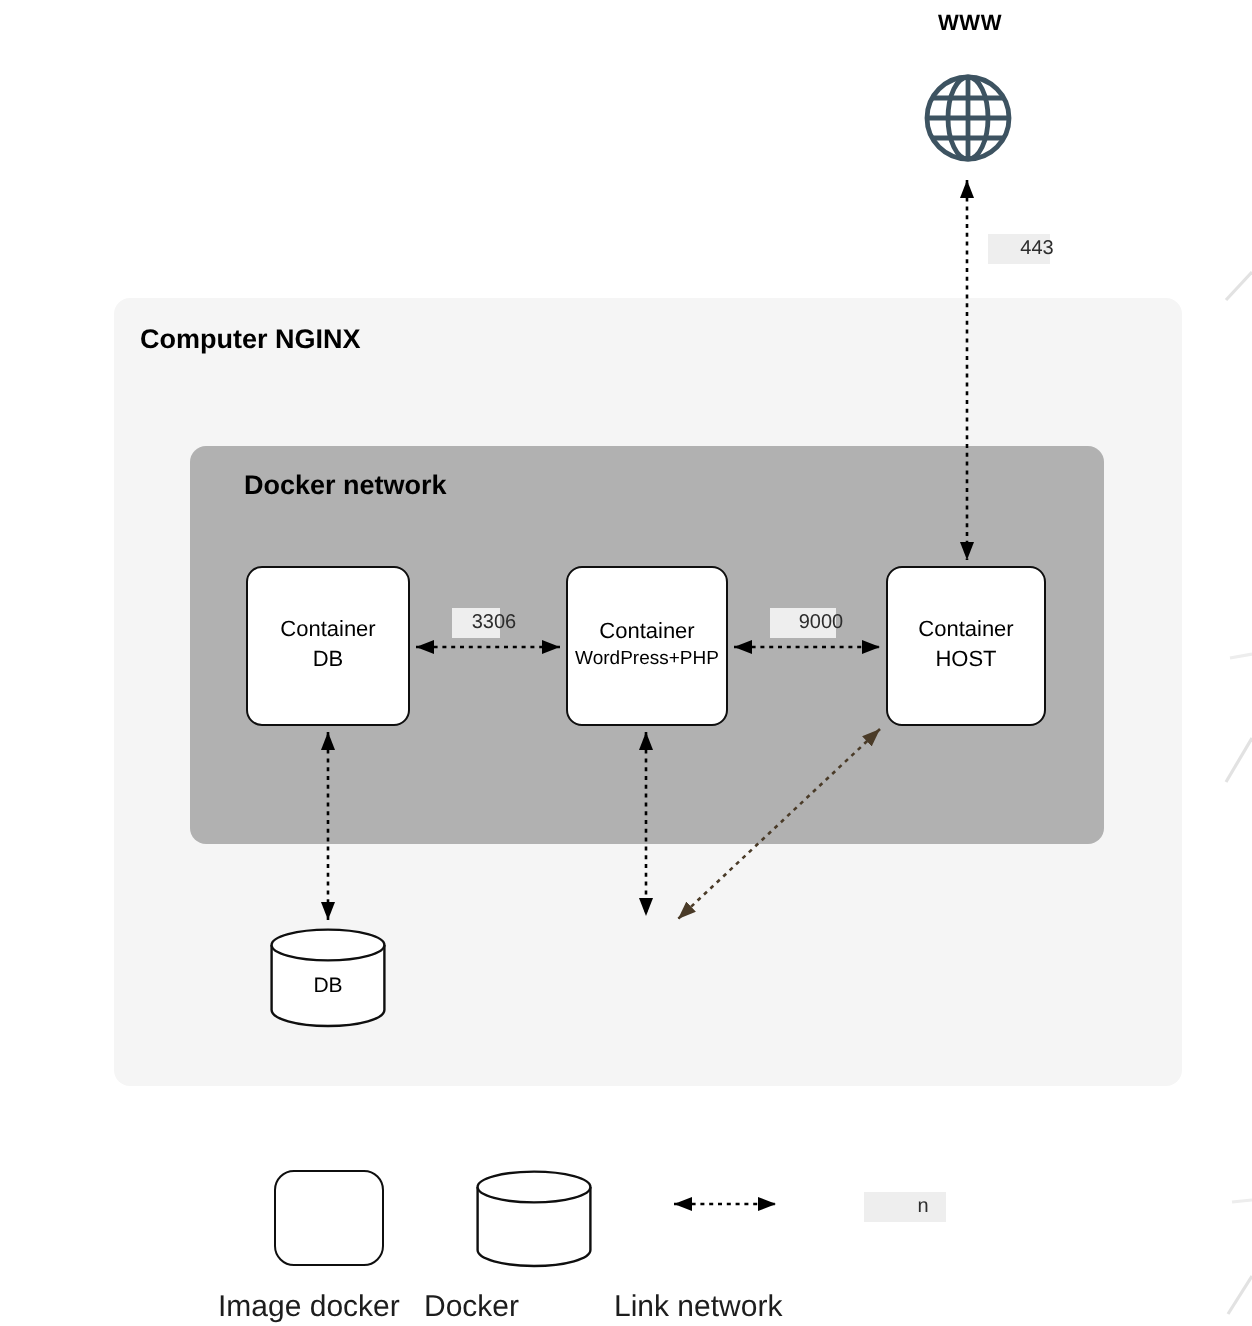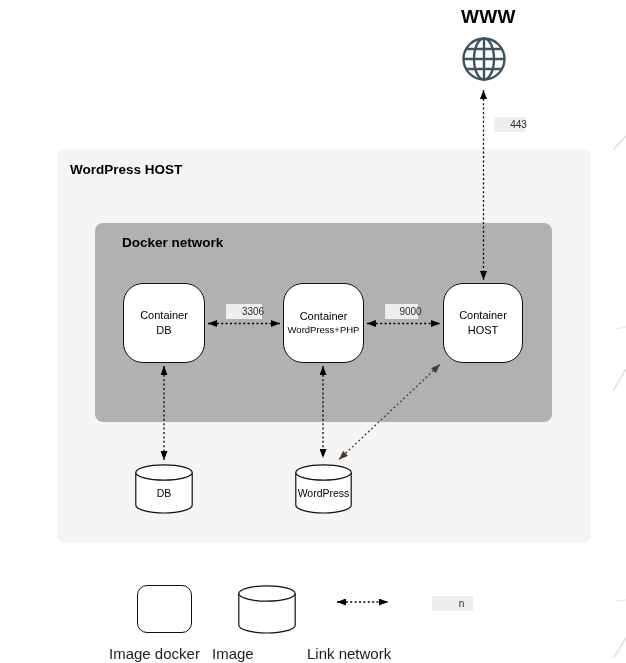--- a/index.html
+++ b/index.html
@@ -1,45 +1,45 @@
 <!DOCTYPE html>
 <html><head>
 <meta charset="utf-8">
 <style>
   * { margin: 0; padding: 0; box-sizing: border-box; }
   html, body { background: #ffffff; }
   body { font-family: "Liberation Sans", sans-serif; color: #000; }
   .canvas { position: relative; width: 626px; height: 663px; background: #ffffff; overflow: hidden; }
   .abs { position: absolute; }
 
-  .www-label { left: 461px; top: 6px; width: 48px; text-align: center; font-weight: bold; font-size: 19px; letter-spacing: .3px; }
+  .www-label { left: 461px; top: 6px; width: 48px; text-align: center; font-weight: bold; font-size: 11px; letter-spacing: .3px; }
   .globe-svg { left: 461px; top: 36px; }
 
   .host-box { left: 57px; top: 149px; width: 534px; height: 394px; background: #f5f5f5; border-radius: 8px; }
   .host-label { position: absolute; left: 13px; top: 13px; font-weight: bold; font-size: 13.5px; }
 
   .network-box { left: 95px; top: 223px; width: 457px; height: 199px; background: #b1b1b1; border-radius: 8px; }
   .network-label { position: absolute; left: 13px; top: 12px; font-weight: bold; font-size: 13.5px; margin-left: 14px; }
 
   .overlay { left: 0; top: 0; pointer-events: none; }
 
-  .node { background: #ffffff; border: 1px solid #0f0f0f; border-radius: 20px;
+  .node { background: #ffffff; border: 1px solid #0f0f0f; border-radius: 8px;
           display: flex; flex-direction: column; align-items: center; justify-content: center;
           text-align: center; line-height: 1.35; }
   .node-db    { left: 123px; top: 283px; width: 82px; height: 80px; }
   .node-wp    { left: 283px; top: 283px; width: 81px; height: 80px; }
   .node-nginx { left: 443px; top: 283px; width: 80px; height: 80px; }
   .node .l1 { font-size: 11px; }
   .node .l2 { font-size: 11px; }
   .node .l2.small { font-size: 9.5px; text-align: right; }
 
   .port-chip { background: #eeeeee; color: #2d2d2d; font-size: 10px;
                display: flex; align-items: center; justify-content: center; padding-left: 18px; }
   .chip-443  { left: 494px; top: 117px; width: 31px; height: 15px; }
-  .chip-3306 { left: 226px; top: 304px; width: 36px; height: 15px; }
+  .chip-3306 { left: 226px; top: 304px; width: 24px; height: 15px; }
   .chip-9000 { left: 385px; top: 304px; width: 33px; height: 15px; }
   .chip-n    { left: 432px; top: 596px; width: 41px; height: 15px; }
 
   .cyl { position: absolute; }
   .cyl .cyl-label { position: absolute; left: 0; right: 0; top: 0; bottom: 0;
                     display: flex; align-items: center; justify-content: center;
                     font-size: 10.5px; padding-top: 7px; }
   .cyl-db  { left: 135px; top: 464px; width: 58px; height: 50px; }
   .cyl-wp  { left: 295px; top: 464px; width: 57px; height: 50px; }
   .cyl-legend { left: 238px; top: 585px; width: 58px; height: 49px; }
@@ -65,21 +65,21 @@
       <circle cx="23" cy="23" r="20.5"></circle>
       <ellipse cx="23" cy="23" rx="10" ry="20.5"></ellipse>
       <line x1="23" y1="2.5" x2="23" y2="43.5"></line>
       <line x1="2.5" y1="23" x2="43.5" y2="23"></line>
       <line x1="5.2" y1="13" x2="40.8" y2="13"></line>
       <line x1="5.2" y1="33" x2="40.8" y2="33"></line>
     </g>
   </svg>
 
   <div class="abs host-box">
-    <div class="host-label">WordPress HOST</div>
+    <div class="host-label">Computer NGINX</div>
   </div>
 
   <div class="abs network-box">
     <div class="network-label">Docker network</div>
   </div>
 
   <svg class="abs overlay" width="626" height="663" viewBox="0 0 626 663">
     <defs>
       <marker id="ah-black" markerWidth="9" markerHeight="7" refX="9" refY="3.5" orient="auto-start-reverse" markerUnits="userSpaceOnUse">
         <path d="M0,0 L9,3.5 L0,7 Z" fill="#000000"></path>
@@ -126,35 +126,28 @@
   <div class="abs port-chip chip-3306">3306</div>
   <div class="abs port-chip chip-9000">9000</div>
 
   <div class="cyl cyl-db">
     <svg width="58" height="50" viewBox="0 0 58 50">
       <path d="M0.8,8.5 V41 A28.2,8 0 0 0 57.2,41 V8.5" fill="#ffffff" stroke="#0f0f0f" stroke-width="1.2"></path>
       <ellipse cx="29" cy="8.5" rx="28.2" ry="7.7" fill="#ffffff" stroke="#0f0f0f" stroke-width="1.2"></ellipse>
     </svg>
     <div class="cyl-label">DB</div>
   </div>
-  <div class="cyl cyl-wp">
-    <svg width="57" height="50" viewBox="0 0 57 50">
-      <path d="M0.8,8.5 V41 A27.7,8 0 0 0 56.2,41 V8.5" fill="#ffffff" stroke="#0f0f0f" stroke-width="1.2"></path>
-      <ellipse cx="28.5" cy="8.5" rx="27.7" ry="7.7" fill="#ffffff" stroke="#0f0f0f" stroke-width="1.2"></ellipse>
-    </svg>
-    <div class="cyl-label">WordPress</div>
-  </div>
 
   <div class="abs legend-square"></div>
   <div class="cyl cyl-legend">
     <svg width="58" height="49" viewBox="0 0 58 49">
       <path d="M0.8,8.5 V40 A28.2,8 0 0 0 57.2,40 V8.5" fill="#ffffff" stroke="#0f0f0f" stroke-width="1.2"></path>
       <ellipse cx="29" cy="8.5" rx="28.2" ry="7.7" fill="#ffffff" stroke="#0f0f0f" stroke-width="1.2"></ellipse>
     </svg>
   </div>
   <div class="abs port-chip chip-n">n</div>
 
   <div class="caption cap-image">Image docker</div>
-  <div class="caption cap-volume">Image</div>
+  <div class="caption cap-volume">Docker</div>
   <div class="caption cap-link">Link network</div>
   <div class="caption cap-port">Port</div>
 
 </div>
 
 </body></html>

